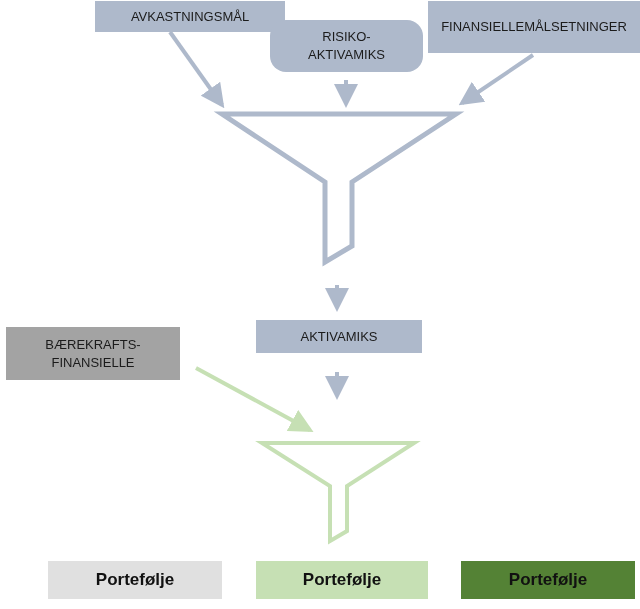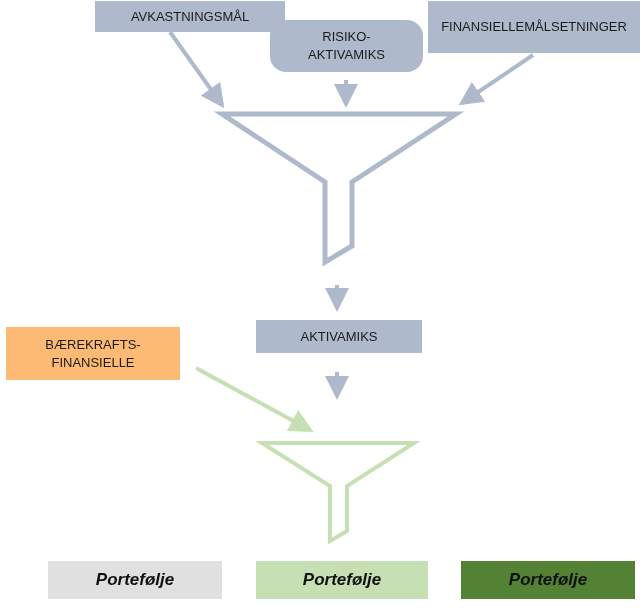--- a/index.html
+++ b/index.html
@@ -1,22 +1,22 @@
 <!DOCTYPE html>
 <html><head>
 <meta charset="utf-8">
 <style>
   html, body { margin:0; padding:0; background:#ffffff; }
   body { width:640px; height:609px; position:relative; overflow:hidden;
          font-family:"Liberation Sans", sans-serif; }
   .box { position:absolute; display:flex; align-items:center; justify-content:center;
          text-align:center; color:#1b1b1b; font-size:13px; line-height:18px; }
   .grey { background:#aeb9cb; }
-  .lgreen { background:#fdba74; }
-  .port { font-weight:bold; font-size:17px; color:#111;font-style:italic; }
+  .lgreen { background:#a3a3a3; }
+  .port { font-weight:bold; font-size:17px; color:#111; }
   svg { position:absolute; left:0; top:0; }
 </style>
 </head>
 <body>
 
 <svg width="640" height="609">
   <defs>
     <marker id="ag" markerWidth="6" markerHeight="6" refX="5" refY="3" orient="auto">
       <path d="M0,0 L6,3 L0,6 Z" fill="#aeb9cb"></path>
     </marker>

